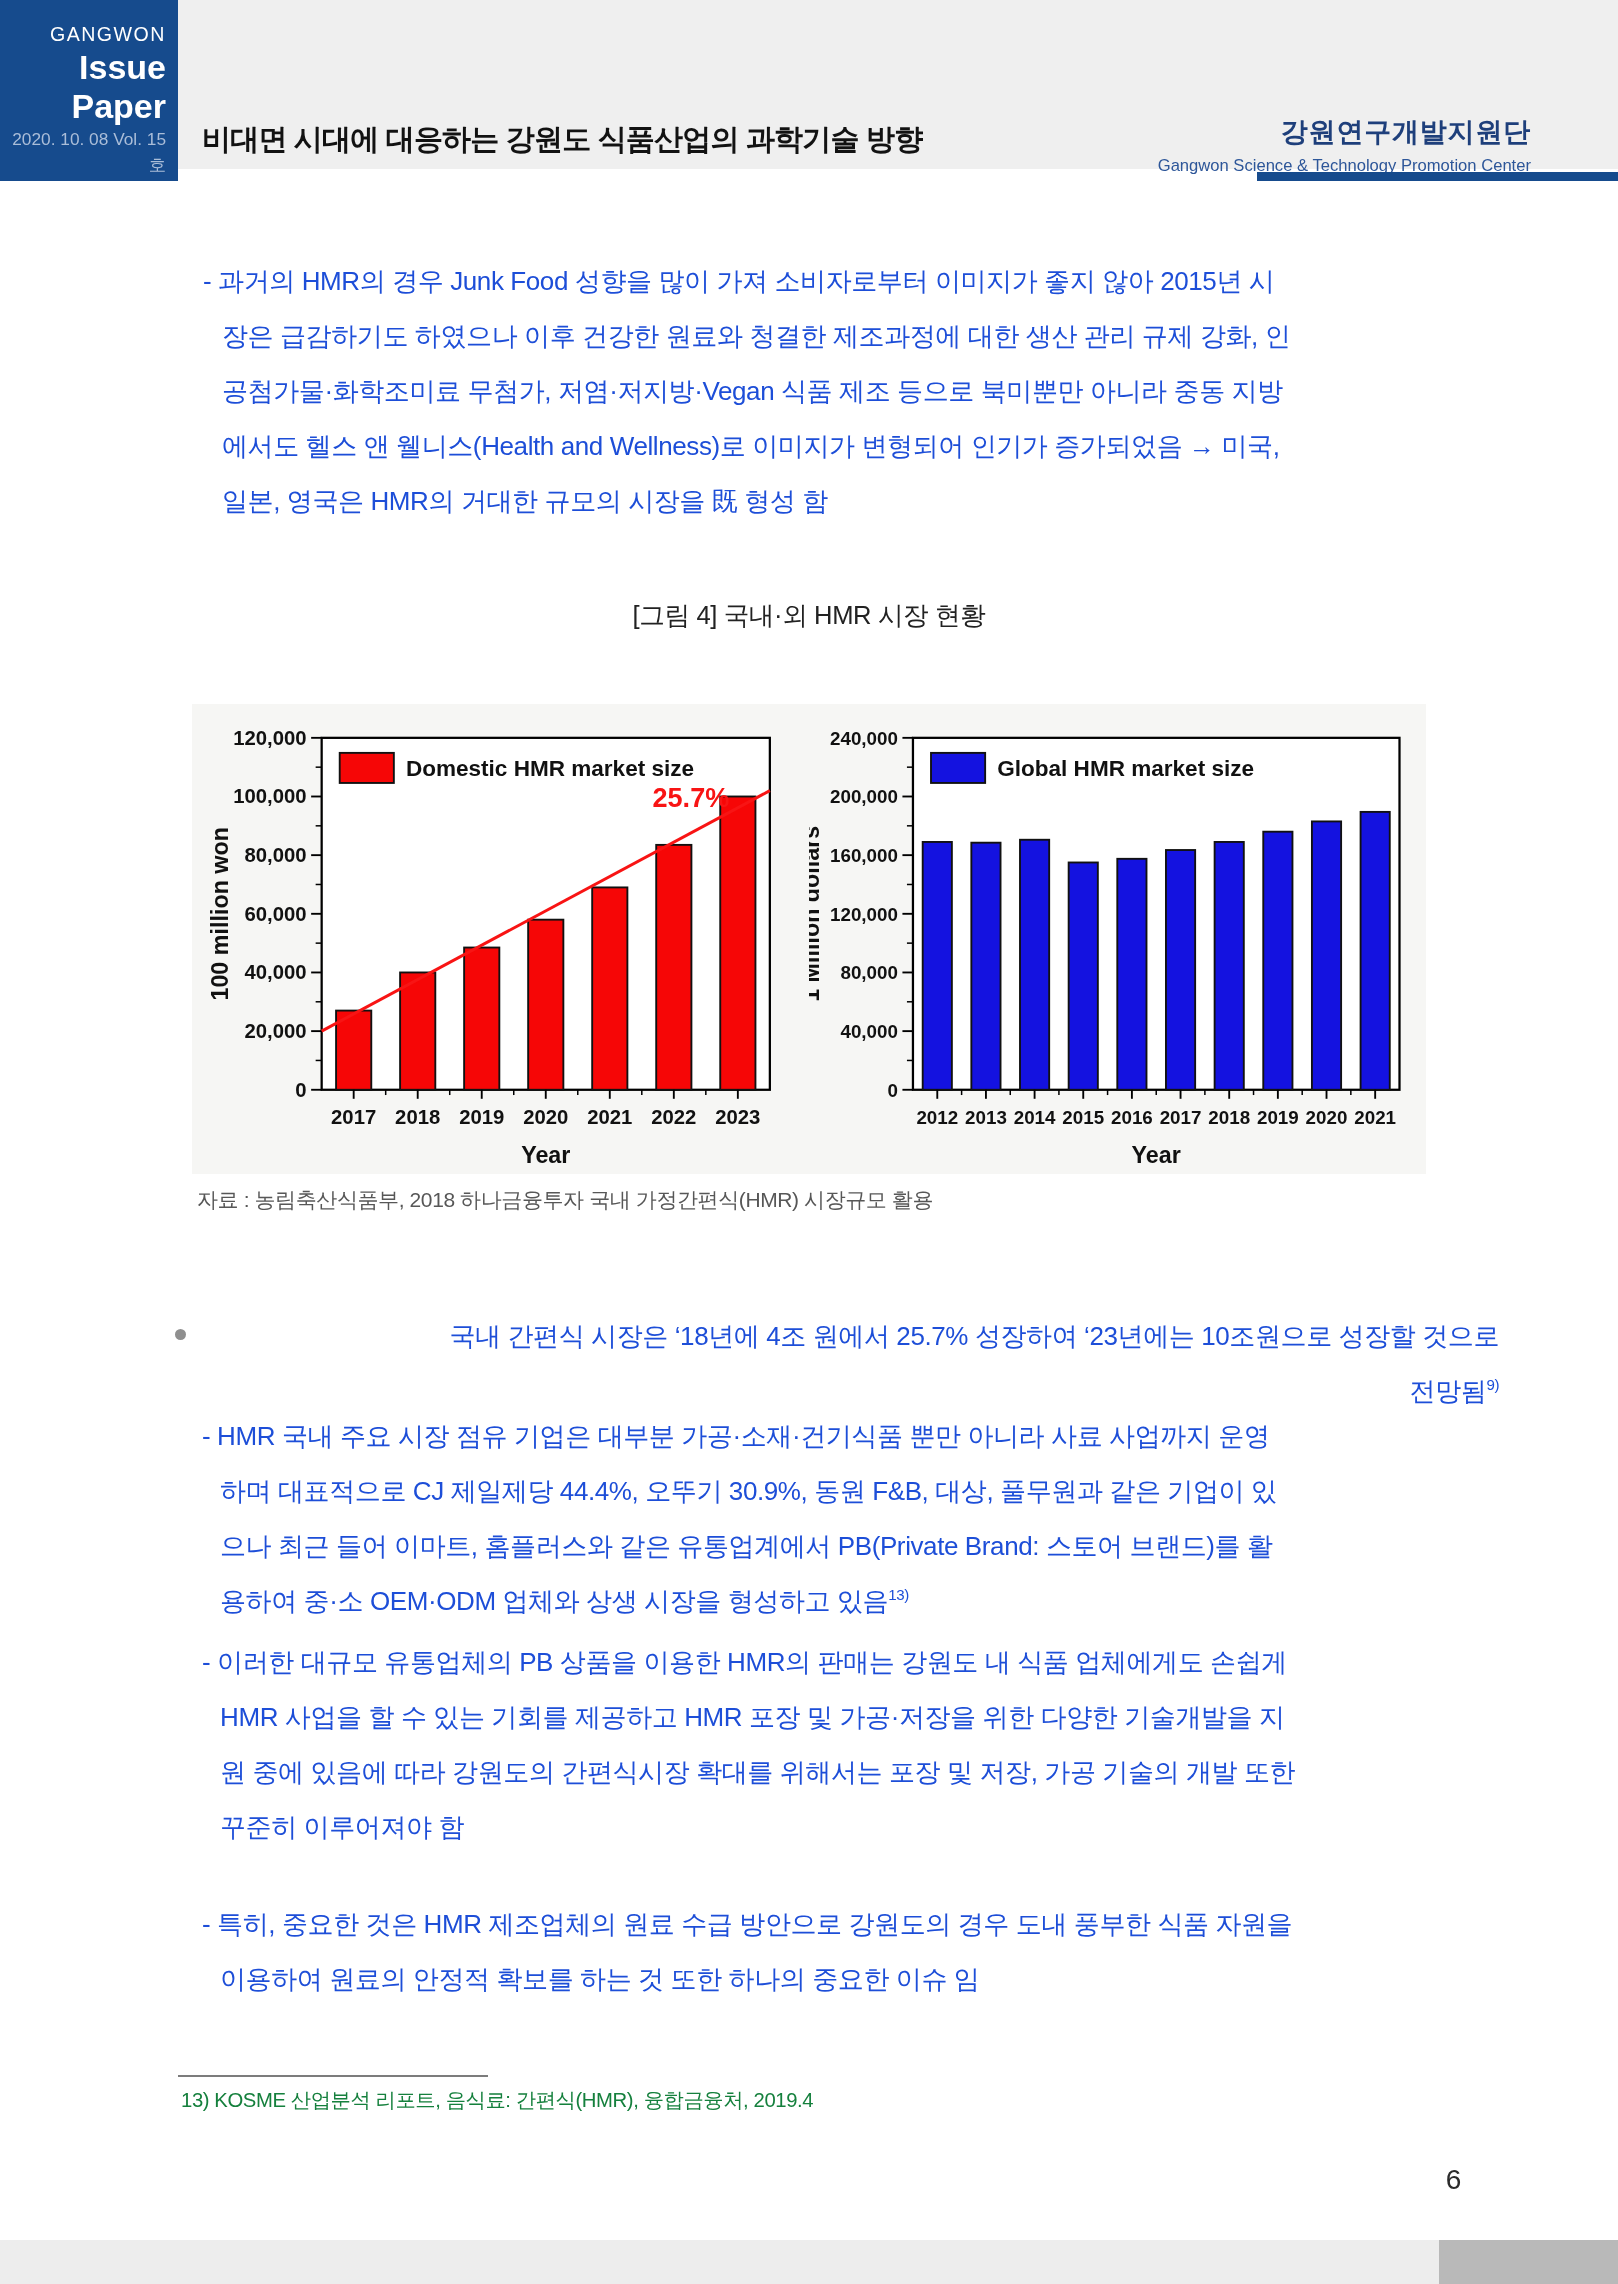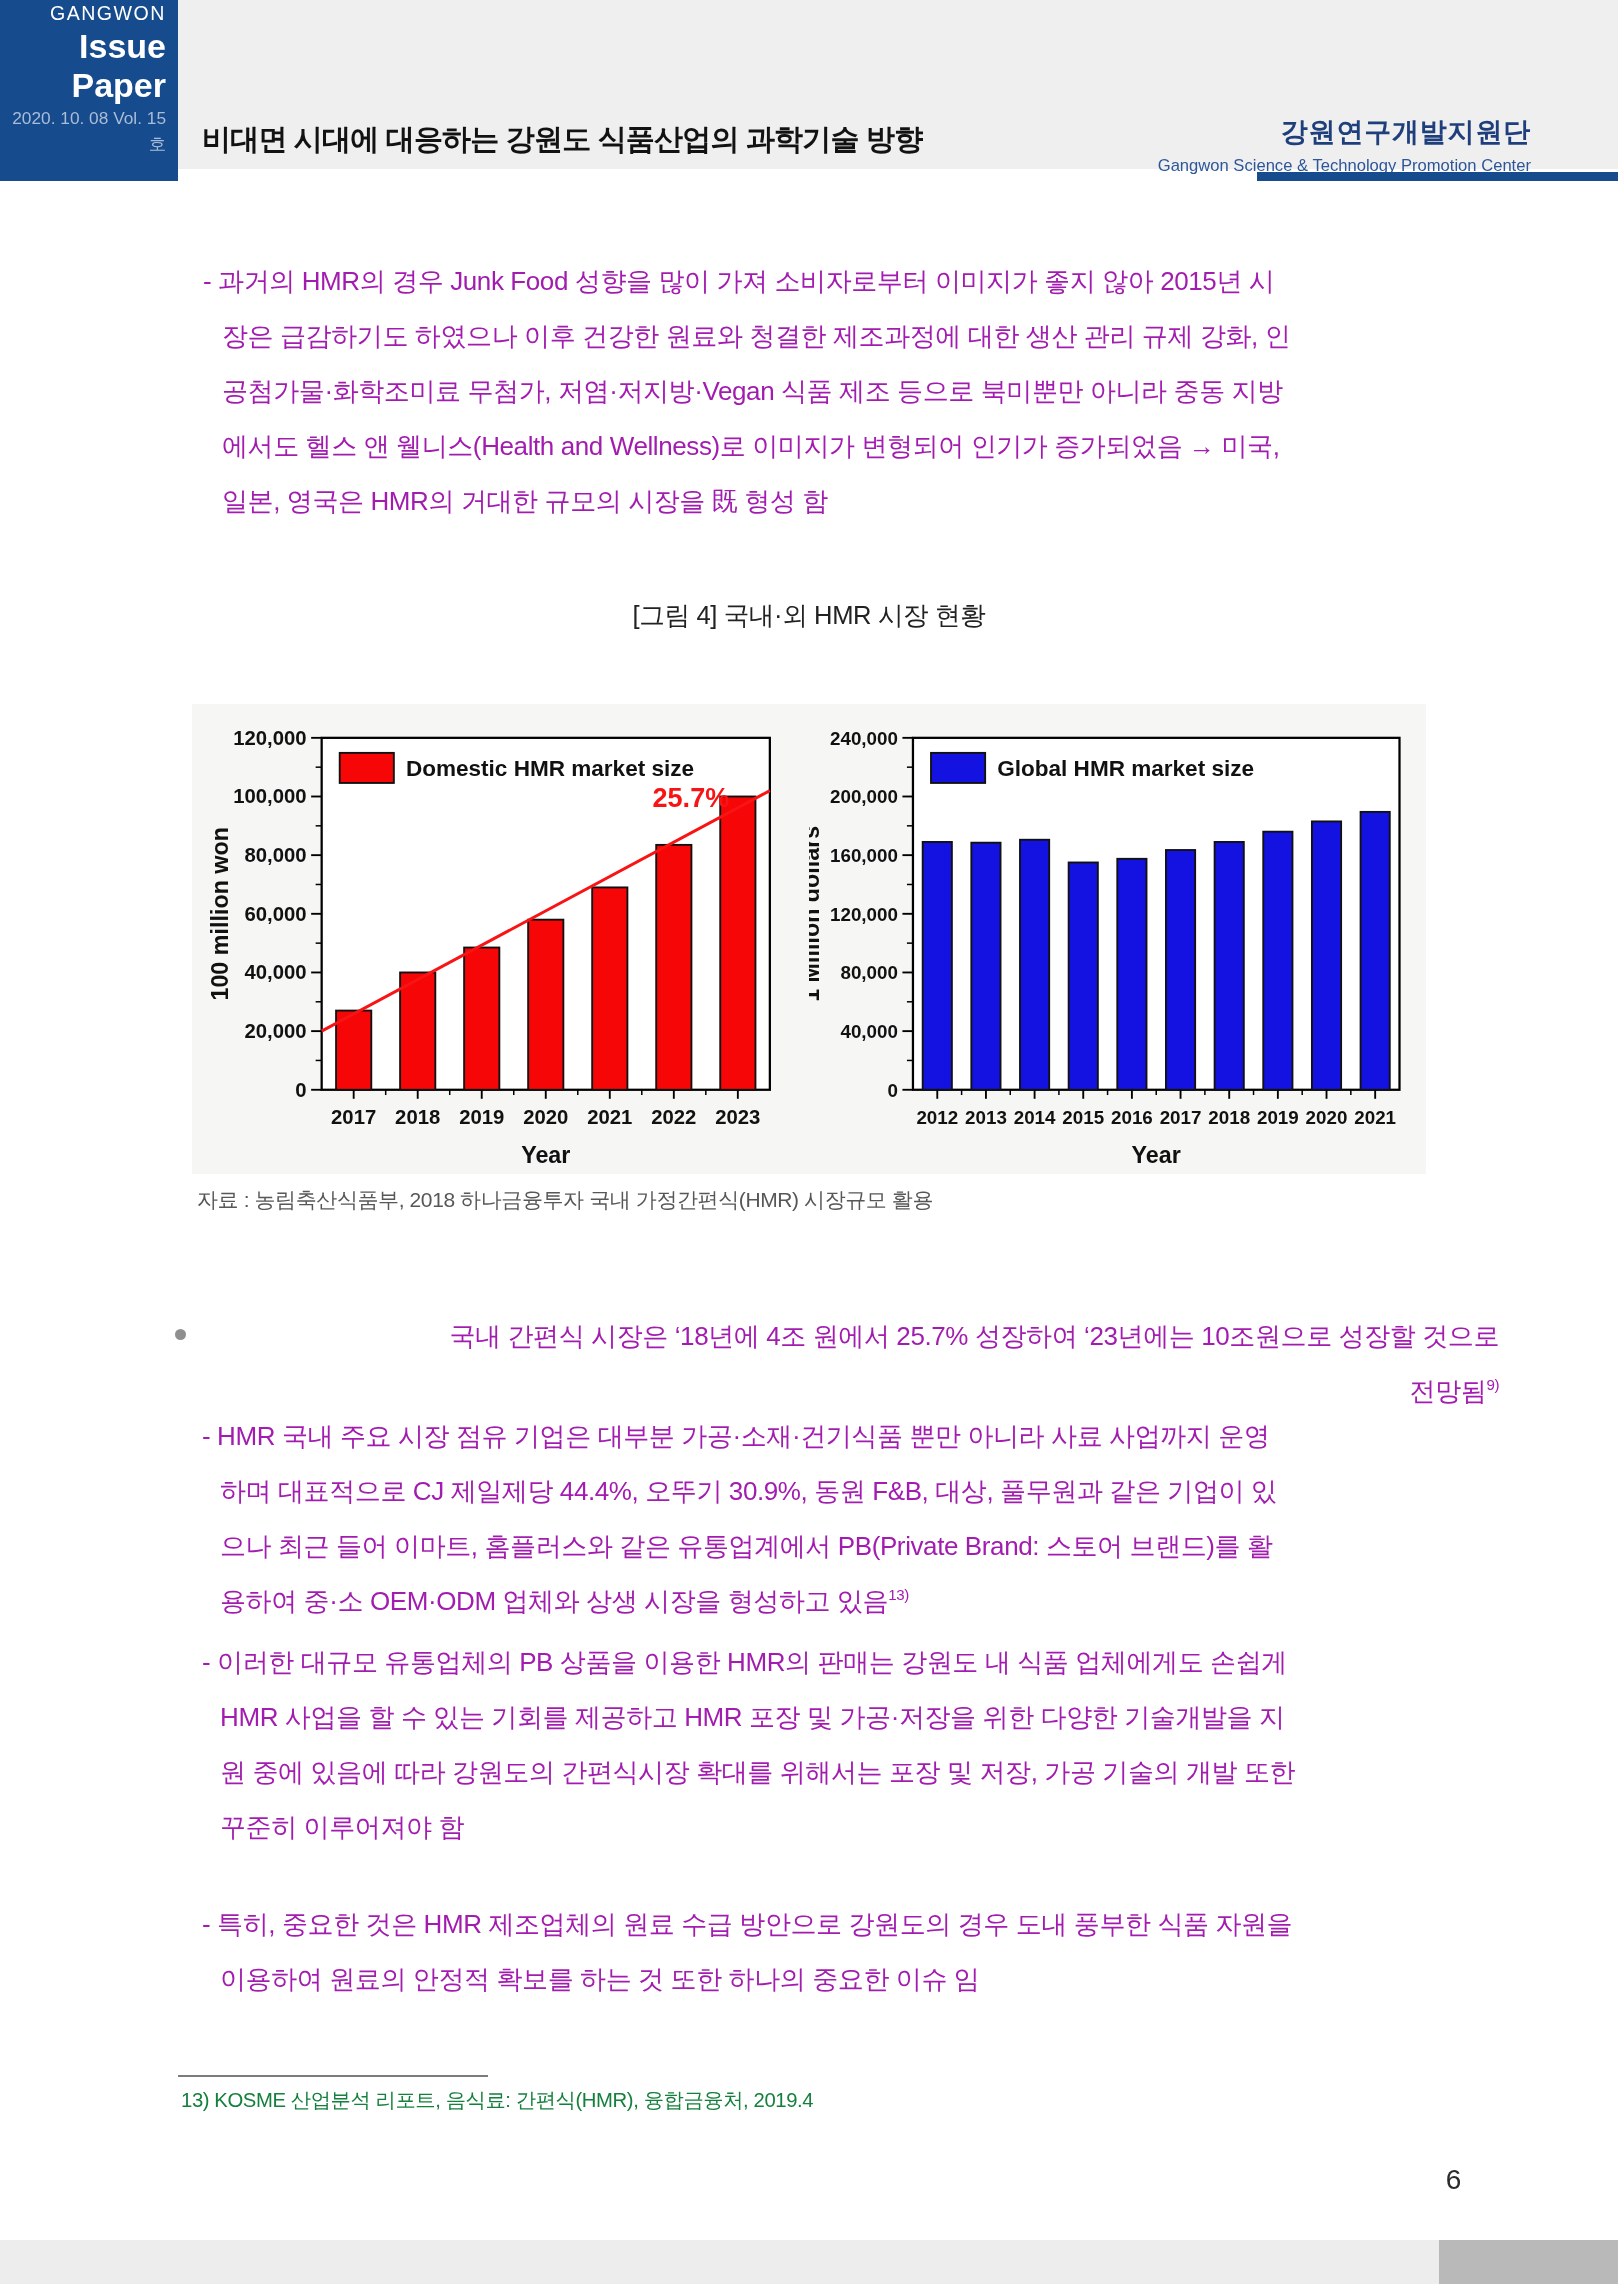--- a/index.html
+++ b/index.html
@@ -3,32 +3,32 @@
 <meta charset="utf-8">
 <style>
   html,body{margin:0;padding:0;background:#ffffff;}
   .page{position:relative;width:1618px;height:2284px;background:#fff;overflow:hidden;
         font-family:"Liberation Sans","DejaVu Sans",sans-serif;color:#2b2b2b;}
 
   
   .header-gray{position:absolute;left:0;top:0;width:1618px;height:169px;background:var(--header-bg,#efefef);}
   .brand-box{position:absolute;left:0;top:0;width:178px;height:181px;background:var(--navy,#164b8d);
              display:flex;flex-direction:column;justify-content:flex-end;align-items:flex-end;
-             padding:0 12px 24px 0;box-sizing:border-box;color:#fff;text-align:right;}
+             padding:0 12px 3px 0;box-sizing:border-box;color:#fff;text-align:right;}
   .brand-gangwon{font-size:19.6px;letter-spacing:1.5px;font-weight:500;line-height:25.6px;}
   .brand-issue{font-size:34px;font-weight:700;line-height:39px;letter-spacing:0px;margin-left:48px;}
   .brand-date{font-size:17.3px;color:#aabdd8;line-height:26px;}
   .doc-title{position:absolute;left:202px;top:120px;font-size:29px;font-weight:700;color:#121212;letter-spacing:-0.8px;}
   .org{position:absolute;right:87px;top:114px;text-align:right;}
   .org-kr{font-size:27px;font-weight:700;color:#1e3f7b;letter-spacing:0.8px;}
   .org-en{font-size:16.6px;color:#2d5699;margin-top:6px;}
   .accent-bar{position:absolute;left:1257px;top:172px;width:361px;height:9px;background:var(--navy,#164b8d);}
 
   
-  .para{position:absolute;font-size:26px;line-height:55px;color:#a21caf;white-space:pre-line;
+  .para{position:absolute;font-size:26px;line-height:55px;color:#1d4ed8;white-space:pre-line;
         text-align:left;letter-spacing:-0.4px;}
   .para sup{font-size:0.58em;vertical-align:super;line-height:0;}
   .para1{left:222px;top:254px;width:1279px;text-indent:-19px;}
   .caption{position:absolute;left:0;top:598px;width:1618px;text-align:center;font-size:25.6px;color:#222;letter-spacing:-0.4px;}
 
   
   .figure{position:absolute;left:192px;top:704px;width:1234px;height:470px;background:#f6f6f4;}
   .chart{position:absolute;top:0;height:470px;}
   .chart0{left:0;width:606px;}
   .chart1{left:617px;width:617px;}

